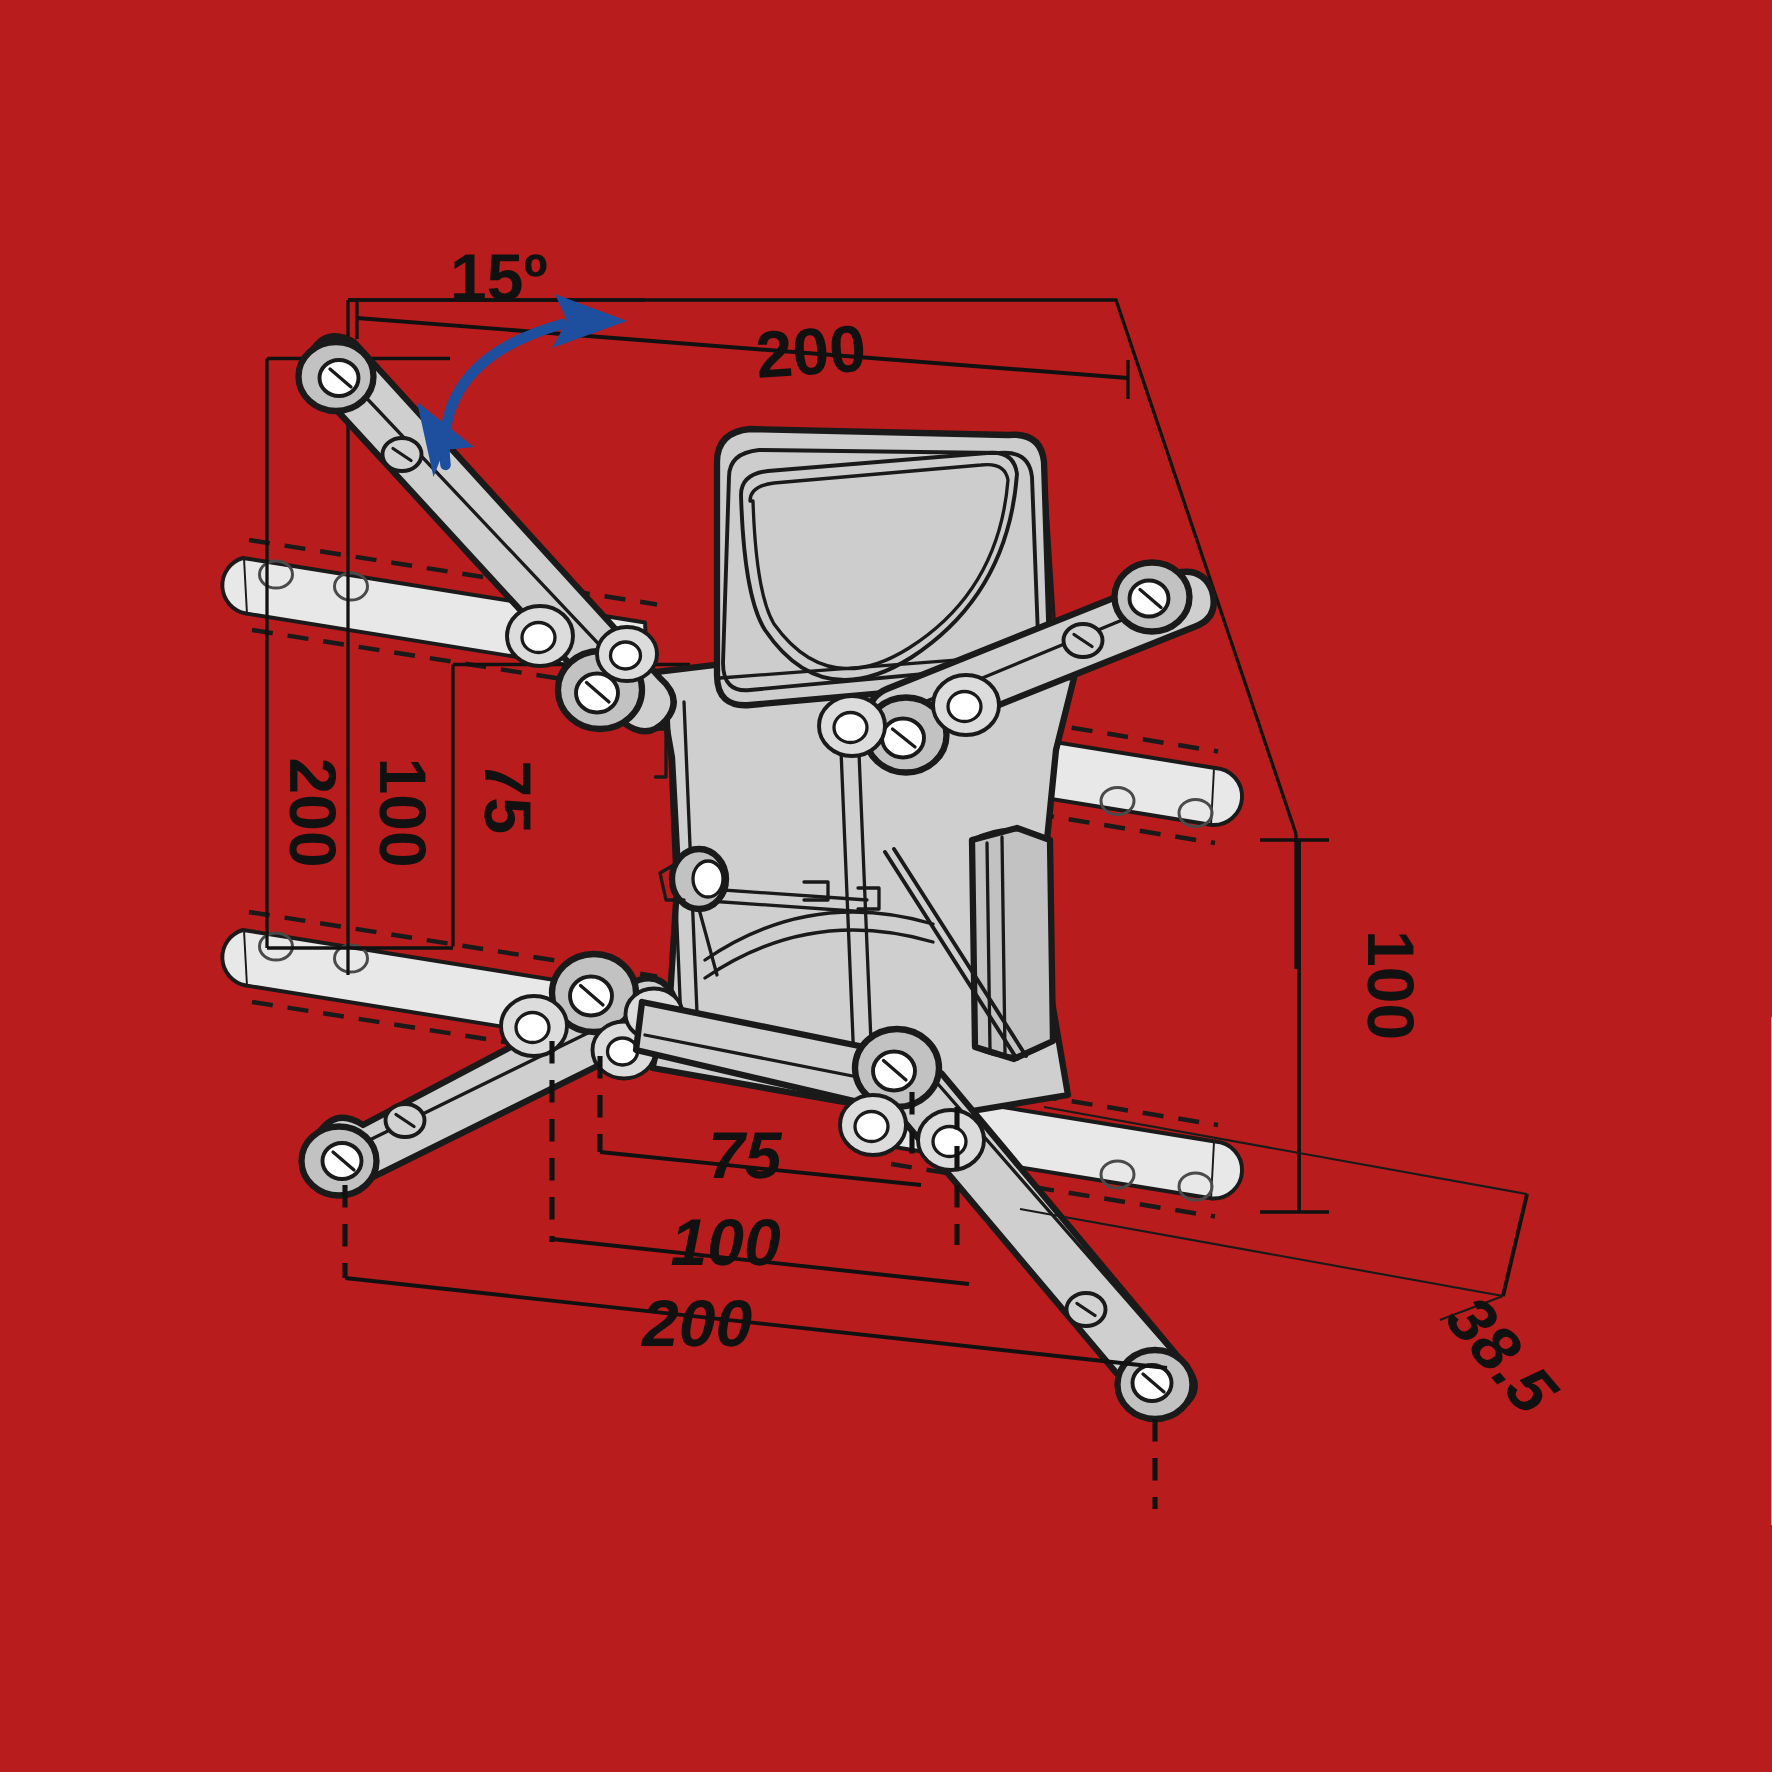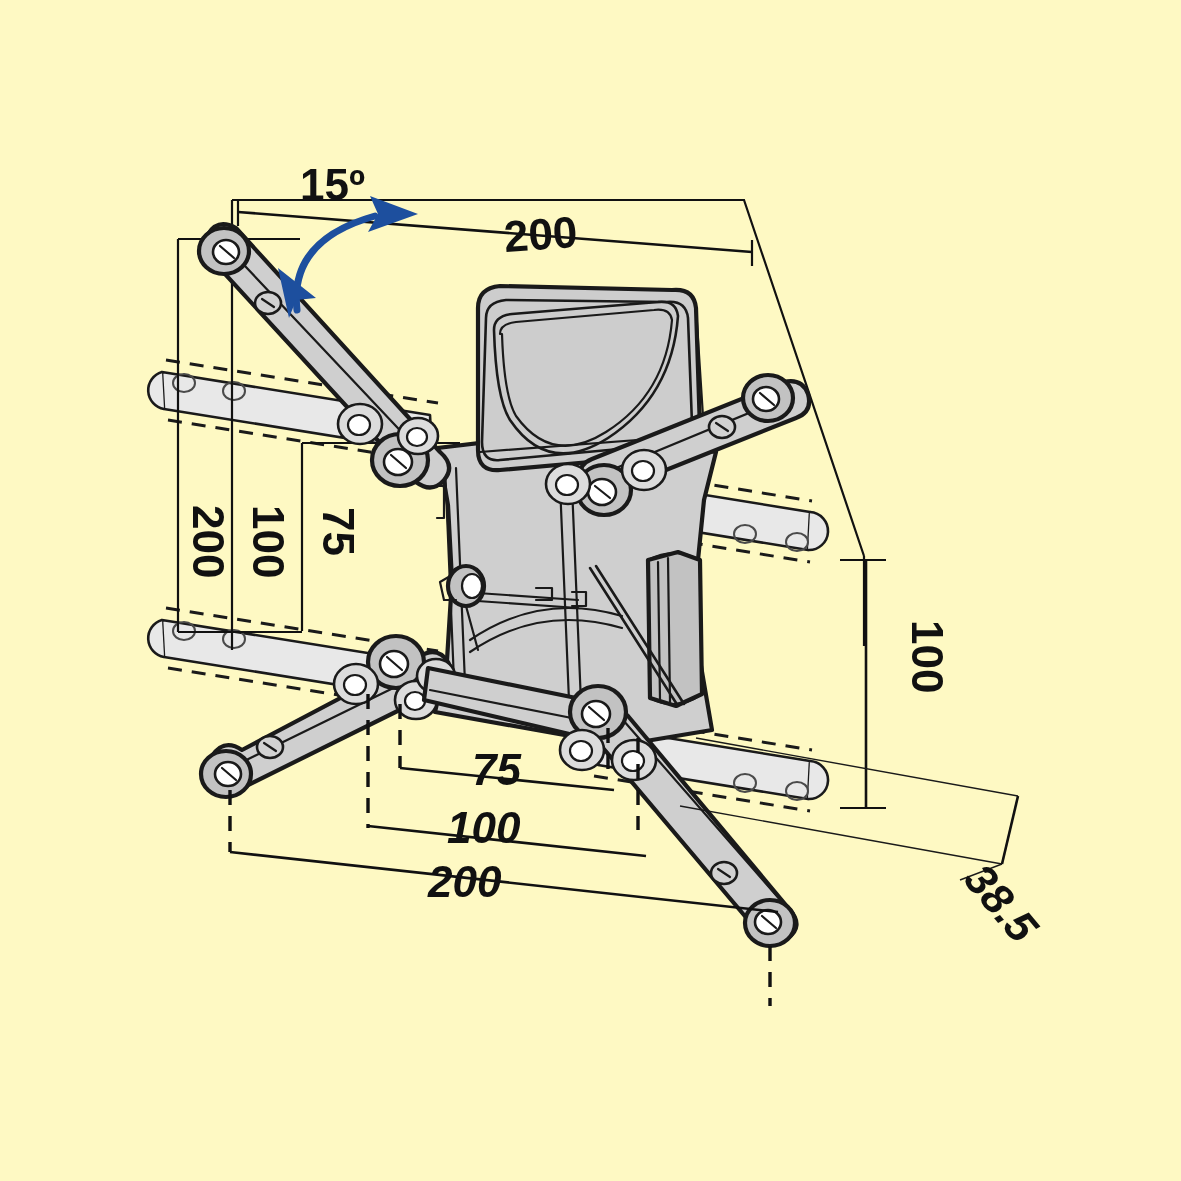--- a/index.html
+++ b/index.html
@@ -10,21 +10,21 @@
   body {
     width: 1181px;
     height: 1181px;
     font-family: "Liberation Sans", sans-serif;
     overflow: hidden;
   }
   #drawing-root {
     position: relative;
     width: 1181px;
     height: 1181px;
-    background: #fef9c3;
+    background: #b91c1c;
   }
   svg.tech-drawing {
     display: block;
     width: 1181px;
     height: 1181px;
   }
   
   .outline       { fill: none; stroke: #1a1a1a; stroke-width: 4.2; stroke-linejoin: round; stroke-linecap: round; }
   .outline-thin  { fill: none; stroke: #1a1a1a; stroke-width: 2.6; stroke-linejoin: round; stroke-linecap: round; }
   .detail        { fill: none; stroke: #1a1a1a; stroke-width: 2.2; stroke-linejoin: round; stroke-linecap: round; }

